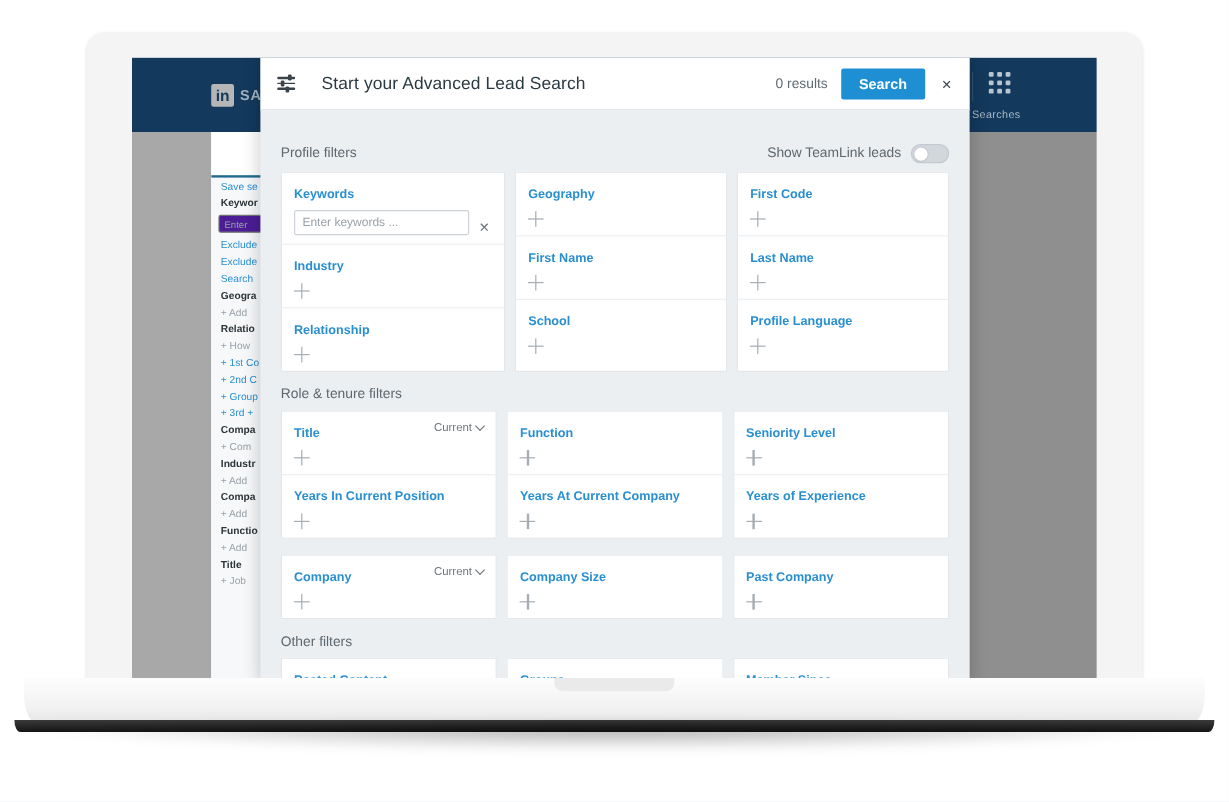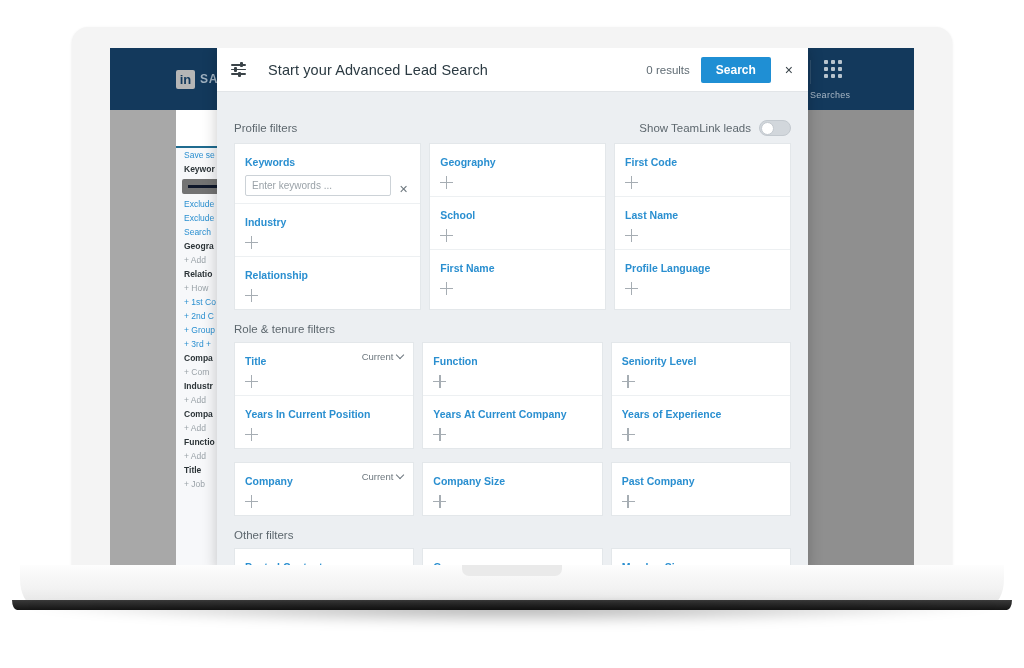--- a/index.html
+++ b/index.html
@@ -148,22 +148,22 @@
   #sidebar-tabbar .tab-text {
     position: absolute; left: 44px; top: 12px;
     color: #1f7eb5; font-size: 9px; font-weight: 600;
   }
   .sb-line { padding: 2px 8px; white-space: nowrap; }
   .sb-link { color: #2a8fd0; }
   .sb-strong { color: #2c3438; font-weight: 700; }
   .sb-muted { color: #9aa2a8; }
   #sb-input {
     margin: 3px 6px; height: 15px;
-    border: 6px solid #737373; border-radius: 2px;
-    background: #0f172a; font-size: 8px; color: #98a0a6;
+    border: 1px solid #737373; border-radius: 2px;
+    background: #4c1d95; font-size: 8px; color: #98a0a6;
     line-height: 15px; padding-left: 4px;
     white-space: nowrap; overflow: hidden;
   }
   #app-dim {
     position: absolute; left: 124px; top: 0;
     width: 574px; height: 462px;
     background: #8f8f8f;
   }
 
   
@@ -456,25 +456,25 @@
               <div class="add-filter-button"></div>
             </div>
           </div>
 
           <div class="filter-col">
             <div class="filter-card">
               <span class="filter-card-label">Geography</span>
               <div class="add-filter-button"></div>
             </div>
             <div class="filter-card">
+              <span class="filter-card-label">First Name</span>
+              <div class="add-filter-button"></div>
+            </div>
+            <div class="filter-card">
               <span class="filter-card-label">School</span>
-              <div class="add-filter-button"></div>
-            </div>
-            <div class="filter-card">
-              <span class="filter-card-label">First Name</span>
               <div class="add-filter-button"></div>
             </div>
           </div>
 
           <div class="filter-col">
             <div class="filter-card">
               <span class="filter-card-label">First Code</span>
               <div class="add-filter-button"></div>
             </div>
             <div class="filter-card">

